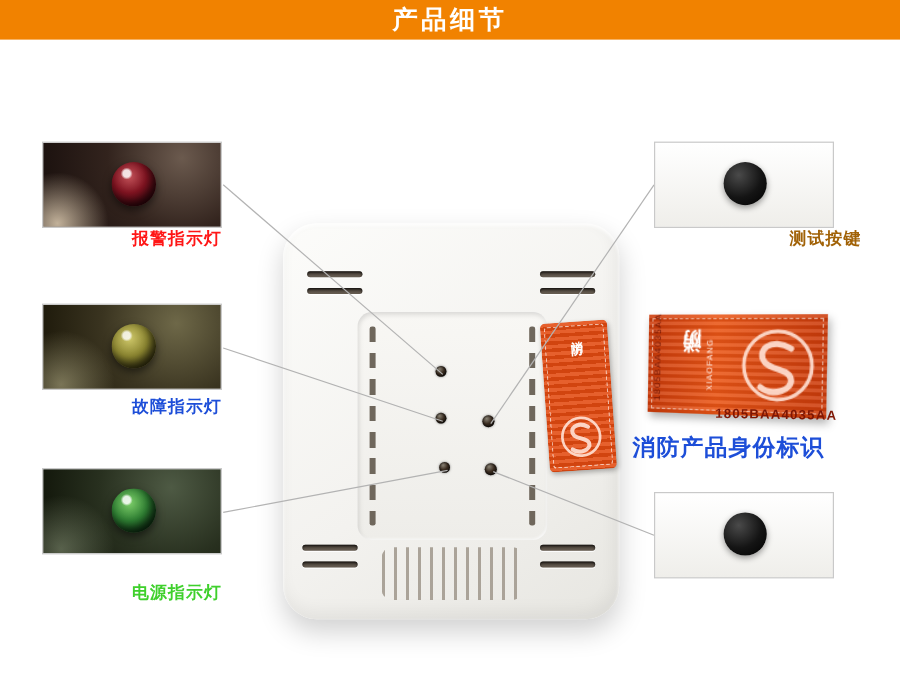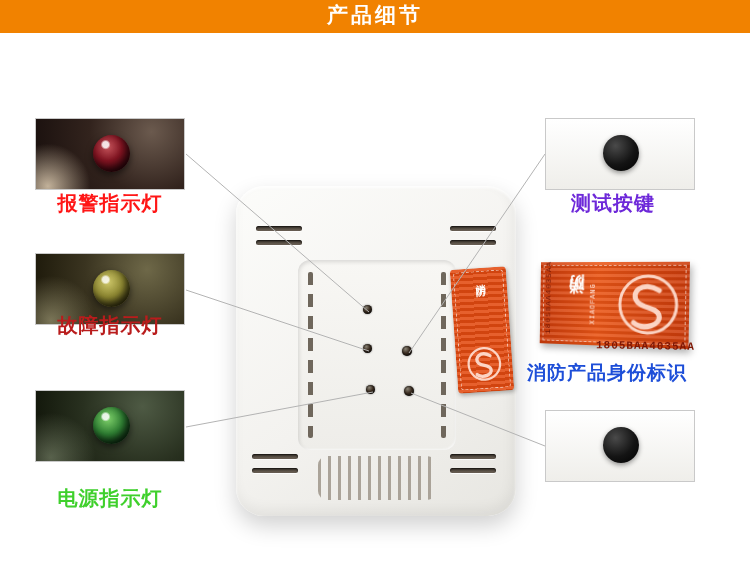--- a/index.html
+++ b/index.html
@@ -1,17 +1,17 @@
 <!DOCTYPE html>
 <html><head>
 <meta charset="utf-8">
 <style>
   html,body{margin:0;padding:0;background:#ffffff;}
   .stage{position:relative;width:750px;height:578px;background:#ffffff;overflow:hidden;
-         font-family:Liberation Mono, monospace;}
+         font-family:Liberation Sans, sans-serif;}
 
   
   .banner{position:absolute;left:0;top:0;width:750px;height:33px;
           display:flex;align-items:center;justify-content:center;}
   .banner h1{margin:0;font-size:21px;line-height:33px;color:#ffffff;
              font-weight:700;letter-spacing:3px;}
 
   
   svg.lines{position:absolute;left:0;top:0;width:750px;height:578px;pointer-events:none;z-index:3;}
   svg.lines line{stroke:#b3b3b3;stroke-width:1;}
@@ -73,21 +73,21 @@
   .led-big.yellow{background:
       radial-gradient(circle at 34% 26%, rgba(255,255,255,.8) 0 3px, rgba(255,255,255,0) 5px),
       radial-gradient(circle at 40% 32%, #cfc86a 0%, #8a8430 45%, #35300e 85%);}
   .led-big.green{background:
       radial-gradient(circle at 34% 26%, rgba(255,255,255,.85) 0 3px, rgba(255,255,255,0) 5px),
       radial-gradient(circle at 40% 32%, #7ed06a 0%, #2e7d32 45%, #0a2a10 85%);}
   .btn-big{position:absolute;left:57px;top:16px;width:36px;height:36px;border-radius:50%;
            background:radial-gradient(circle at 35% 30%, #4a4a4a 0%, #141414 55%, #000 100%);
            box-shadow:0 2px 5px rgba(0,0,0,.4);}
 
-  .callout-label{position:absolute;width:150px;text-align:center;font-size:20px;
+  .callout-label{position:absolute;width:150px;text-align:right;font-size:14px;
                  font-weight:600;z-index:4;letter-spacing:1px;}
 
   
   .big-sticker{position:absolute;left:536px;top:262px;width:152px;height:84px;z-index:4;
                transform:perspective(420px) rotateY(-12deg) rotate(1deg);
                background-image:
                  repeating-linear-gradient(180deg,rgba(255,255,255,.12) 0 3px,rgba(0,0,0,.07) 3px 6px),
                  linear-gradient(90deg,rgba(160,30,0,.35) 0%,rgba(255,120,40,.25) 40%,rgba(150,25,0,.3) 100%);
                box-shadow:2px 4px 7px rgba(0,0,0,.3);}
   .big-inner{position:absolute;inset:3px;border:1px dashed rgba(255,255,255,.55);}
@@ -155,31 +155,31 @@
   </svg>
 
   <div class="photo alarm" style="left:35px;top:118px;">
     <div class="led-big red"></div>
   </div>
   <div class="callout-label" style="left: 35px; top: 190px; color: rgb(255, 22, 22);">报警指示灯</div>
 
   <div class="photo fault" style="left:35px;top:253px;">
     <div class="led-big yellow"></div>
   </div>
-  <div class="callout-label" style="left: 35px; top: 312px; color: #b91c1c;">故障指示灯</div>
+  <div class="callout-label" style="left: 35px; top: 330px; color: #1d4ed8;">故障指示灯</div>
 
   <div class="photo power" style="left:35px;top:390px;">
     <div class="led-big green"></div>
   </div>
   <div class="callout-label" style="left: 35px; top: 463px; color: rgb(63, 208, 44); margin-top: 22px;">电源指示灯</div>
 
   <div class="photo button" style="left:545px;top:118px;">
     <div class="btn-big"></div>
   </div>
-  <div class="callout-label" style="left: 538px; top: 190px; color: #6d28d9;">测试按键</div>
+  <div class="callout-label" style="left: 568px; top: 190px; color: #a16207;">测试按键</div>
 
   <div class="photo button" style="left:545px;top:410px;">
     <div class="btn-big"></div>
   </div>
 
   <div class="big-sticker" style="background-color: rgb(227, 74, 16);">
     <div class="big-inner"></div>
     <div class="big-serial-side">1805BAA4035AA</div>
     <div class="big-cn">消防</div>
     <div class="big-en">XIAOFANG</div>

